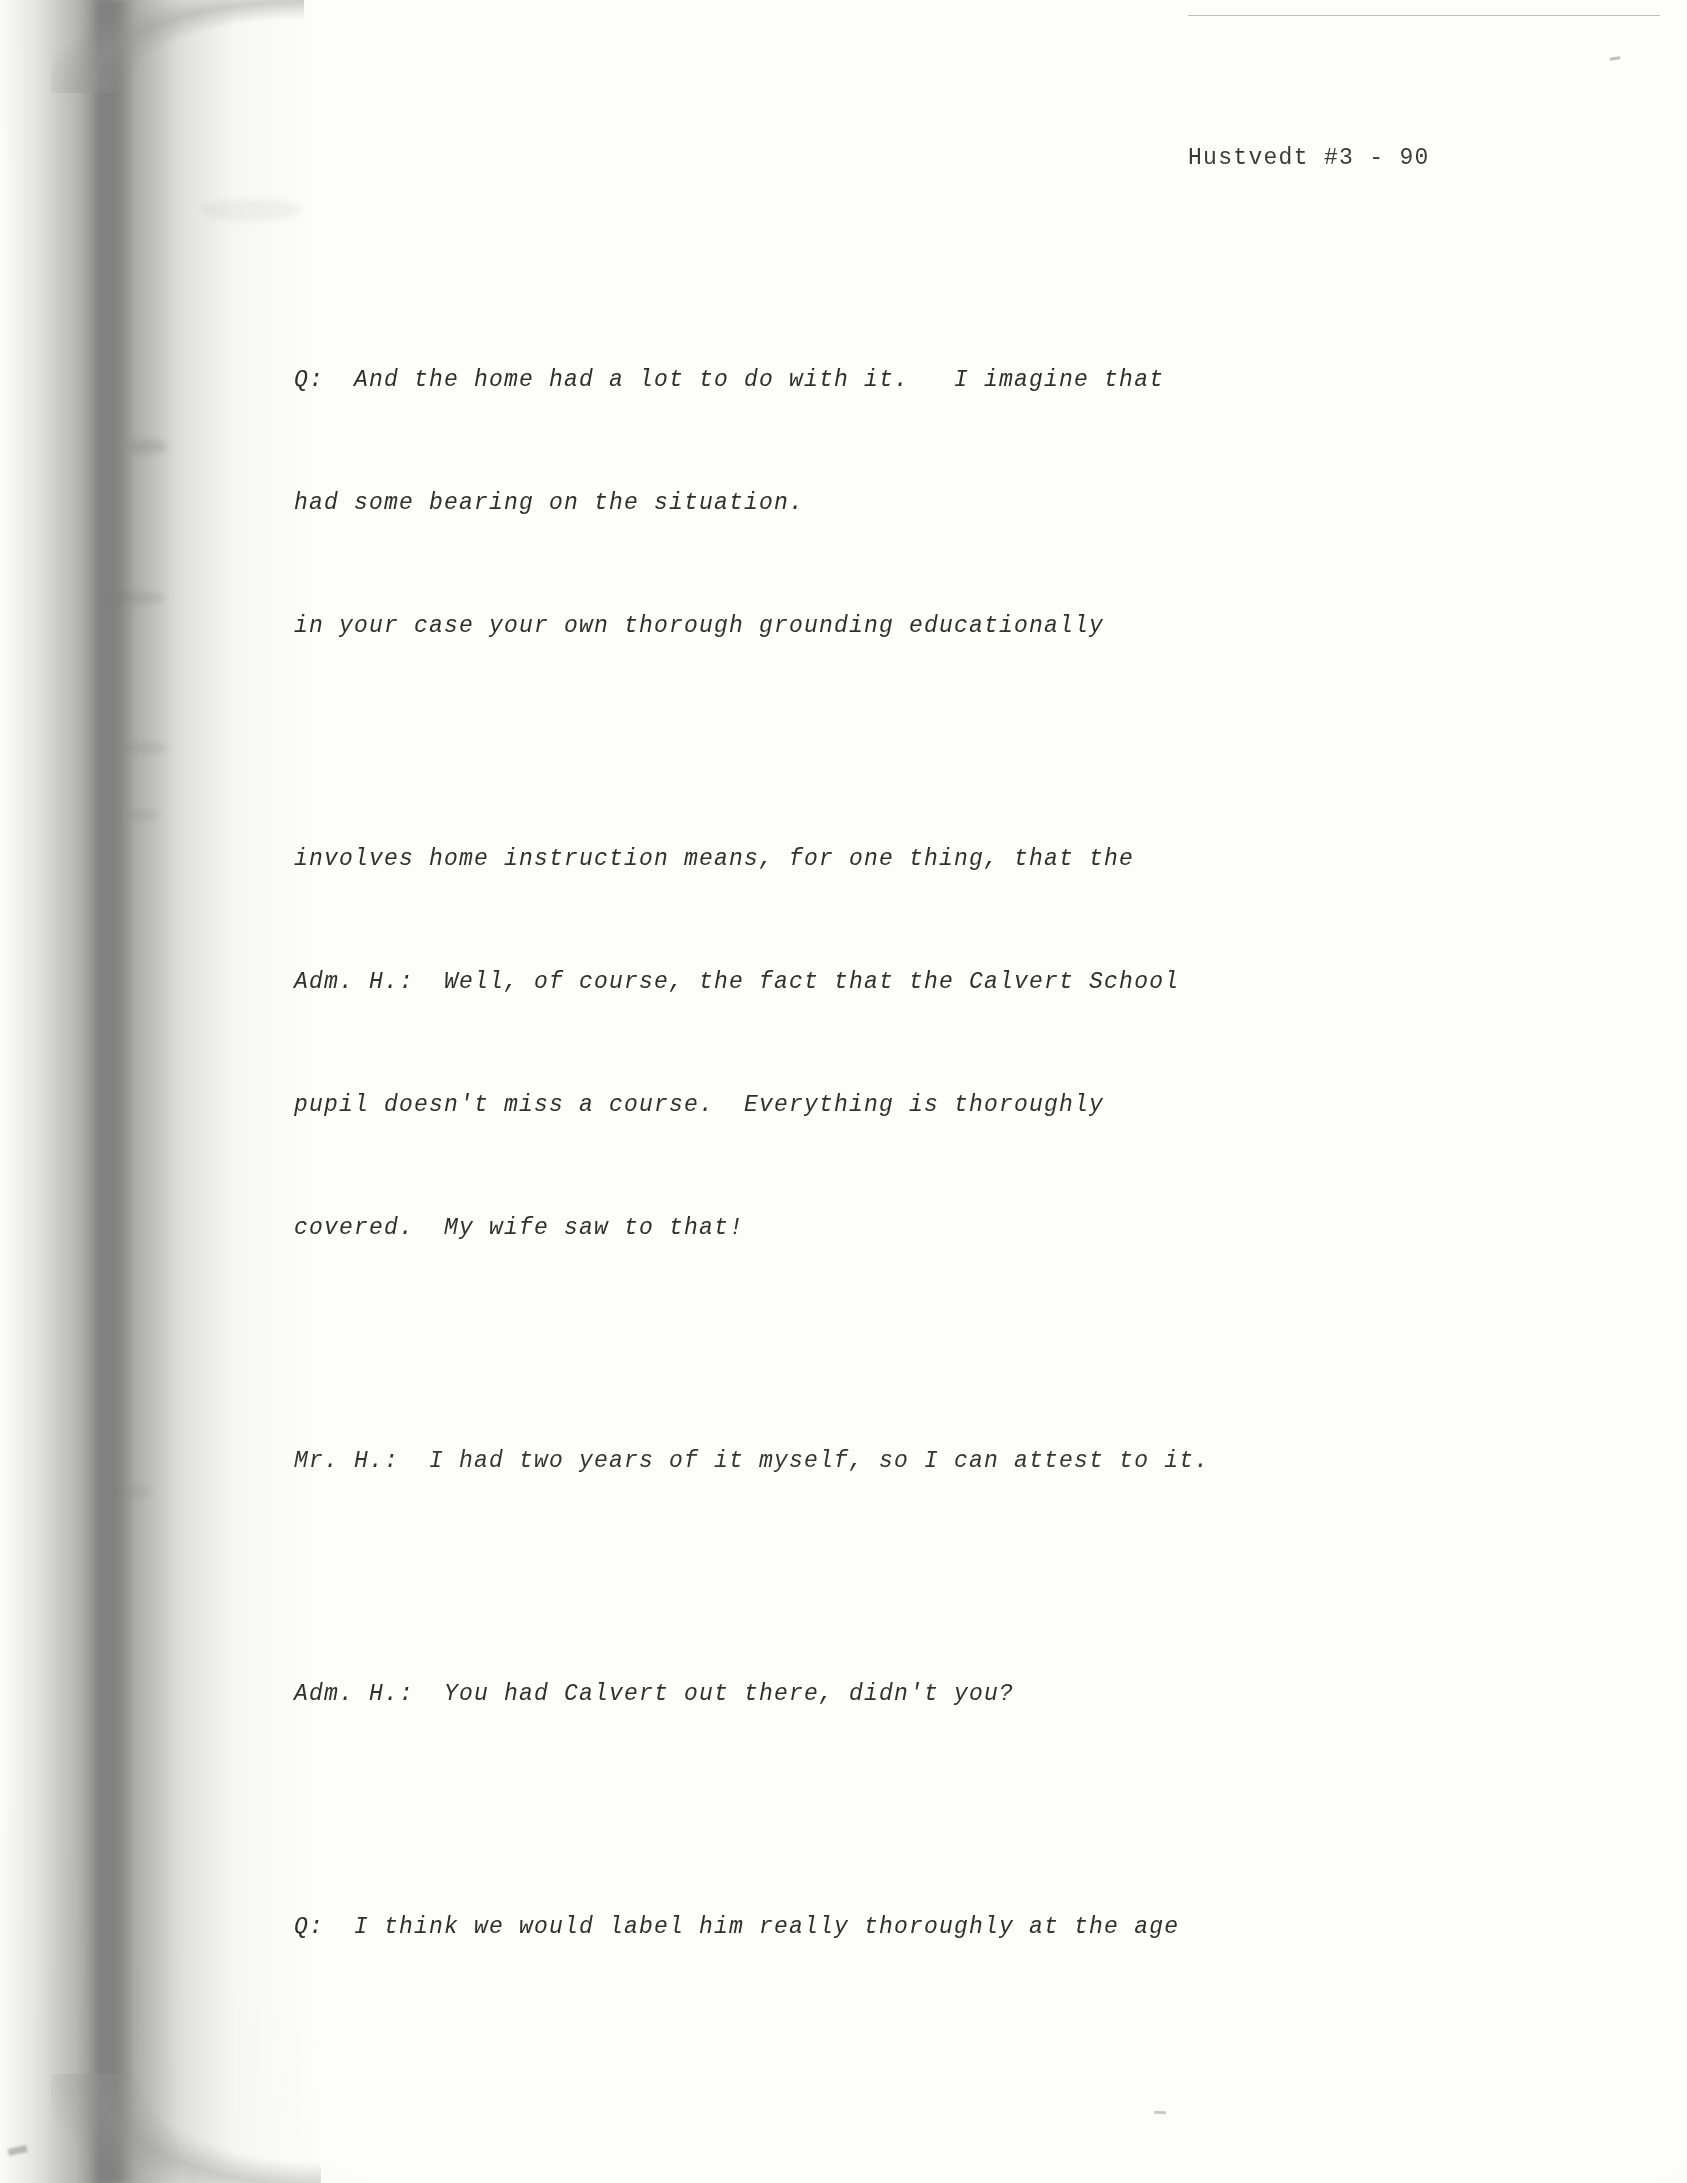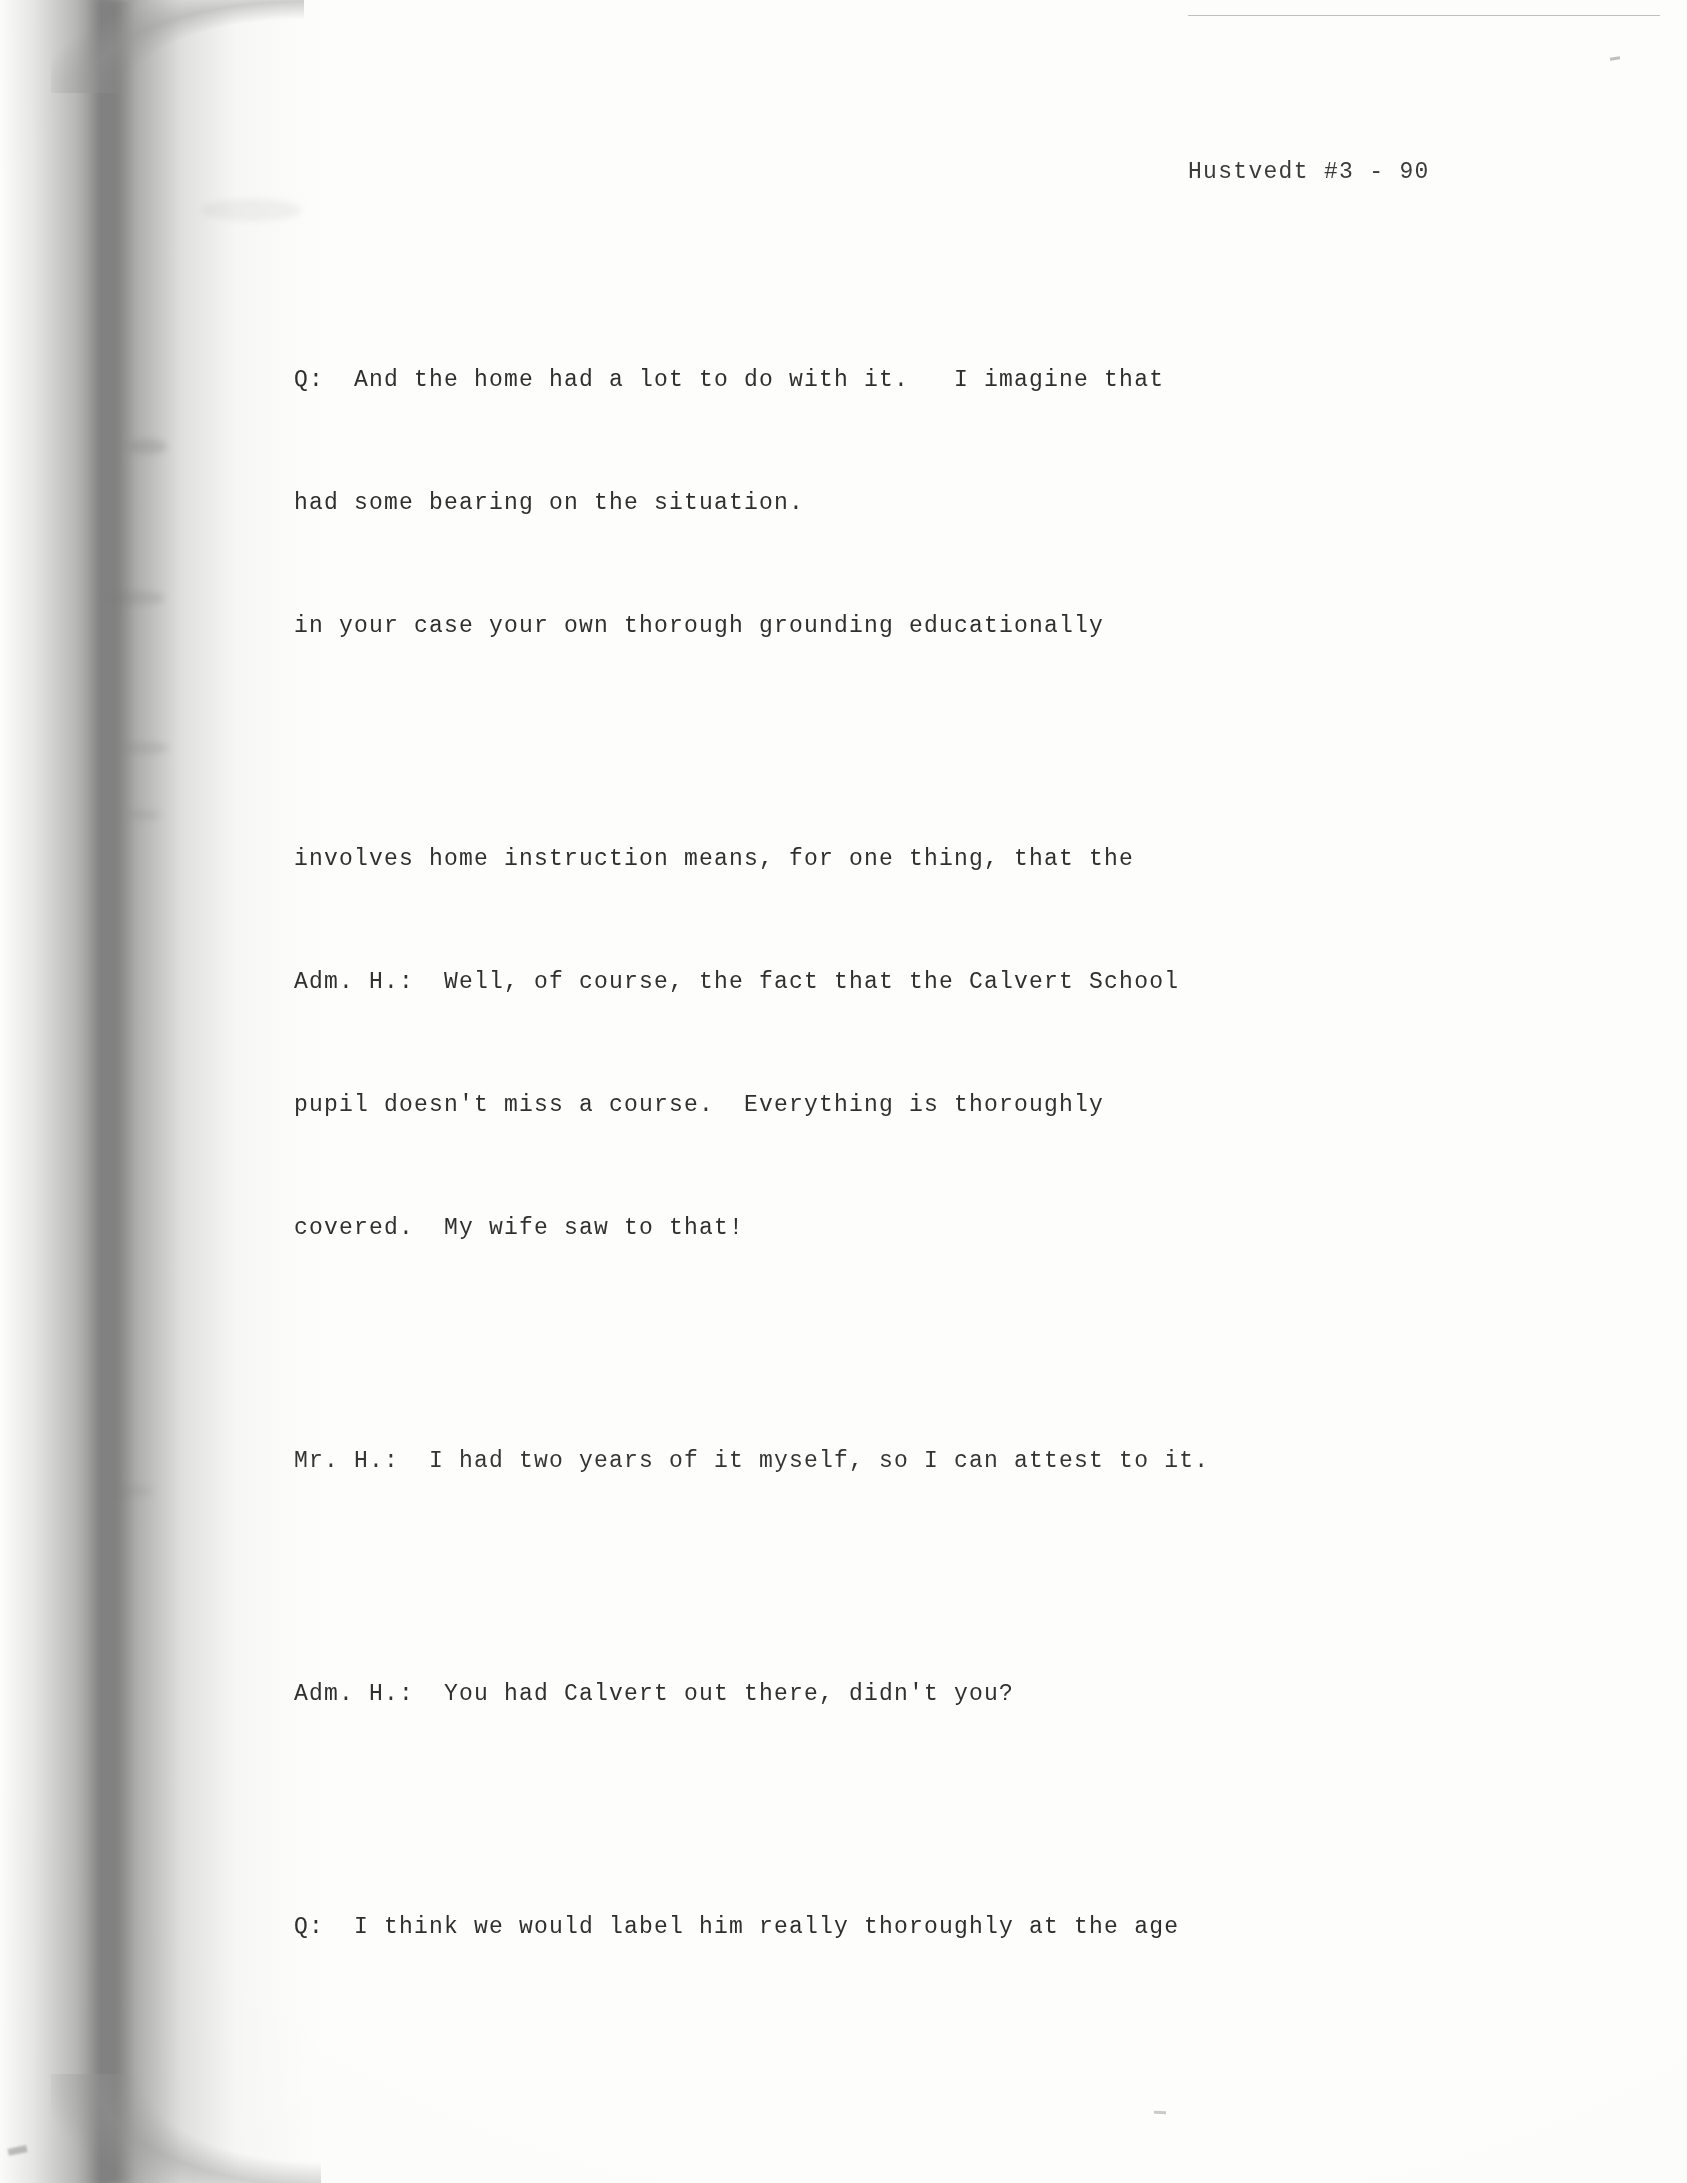--- a/index.html
+++ b/index.html
@@ -126,41 +126,42 @@
     width: 18.6px;
     height: 6.7px;
     background: rgba(120,120,120,0.45);
     transform: rotate(-12deg);
     filter: blur(0.8px);
   }
 
   
   #header-line {
     position: absolute;
-    top: 159px;
+    top: 145px;
     left: 1188px;
     font-size: 23px;
     letter-spacing: 1.3px;
     color: #3b3b3b;
     white-space: pre;
   }
 
   #body-text {
     position: absolute;
     top: 278px;
     left: 294px;
     width: 1232px;
     color: #2f2f2f;
     font-size: 23px;
     line-height: 41px;
     letter-spacing: 1.2px;
   }
   .para {
     margin: 0 0 28px 0;
     white-space: pre-wrap;
+    font-style: italic;
   }
   .para .ln {
     display: block;
     white-space: pre;
   }
   
   .para:nth-child(2n) .ln { color: #303030; }
   .para:nth-child(3n) .ln { color: #353535; }
 </style>
 </head>

